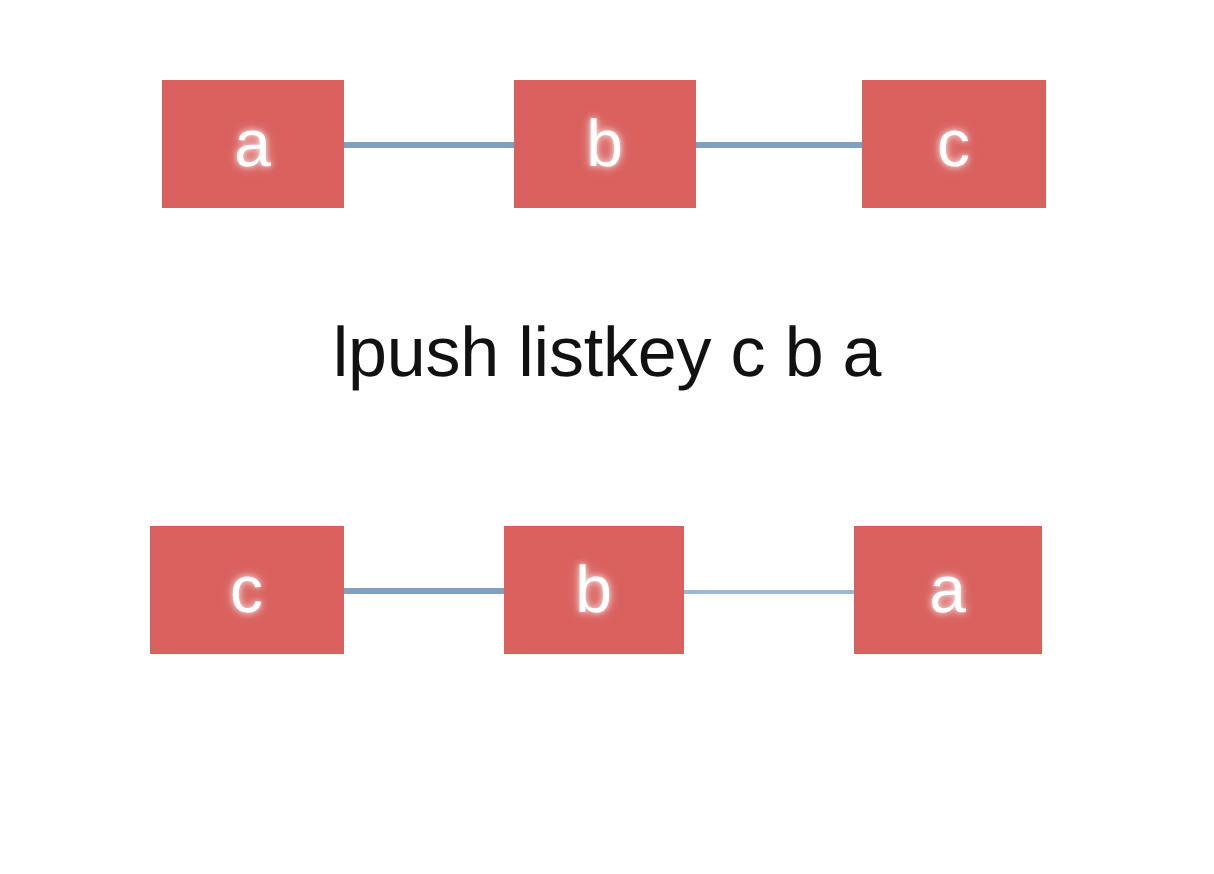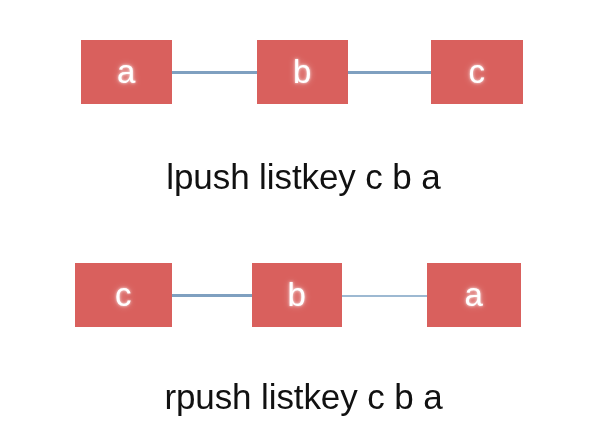--- a/index.html
+++ b/index.html
@@ -123,15 +123,14 @@
 
     <div class="node-box" id="node-rpush-1" style="left: 252px; width: 90px; height: 64px; background: rgb(217, 96, 93);">
       <span class="node-label" style="color: rgb(255, 255, 255);">b</span>
     </div>
 
     <div class="node-box" id="node-rpush-2" style="left: 427px; width: 94px; height: 64px; background: rgb(217, 96, 93);">
       <span class="node-label" style="color: rgb(255, 255, 255);">a</span>
     </div>
   </div>
 
-  <div class="caption" id="caption-rpush" style="top: 377px; color: rgb(17, 17, 17);">rpush listkey c b a</div>
 
 </div>
 
 </body></html>

